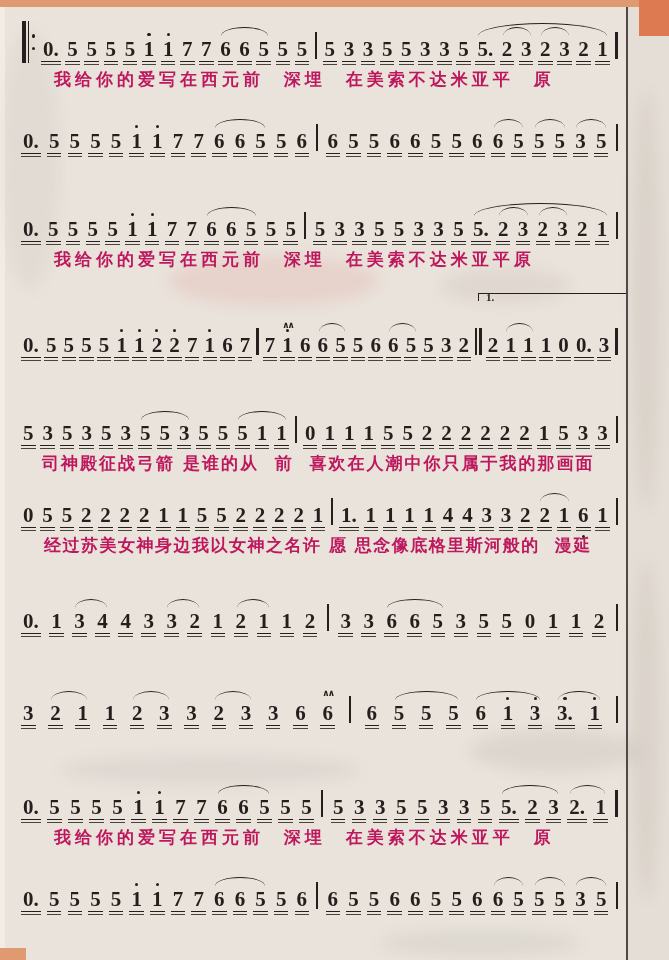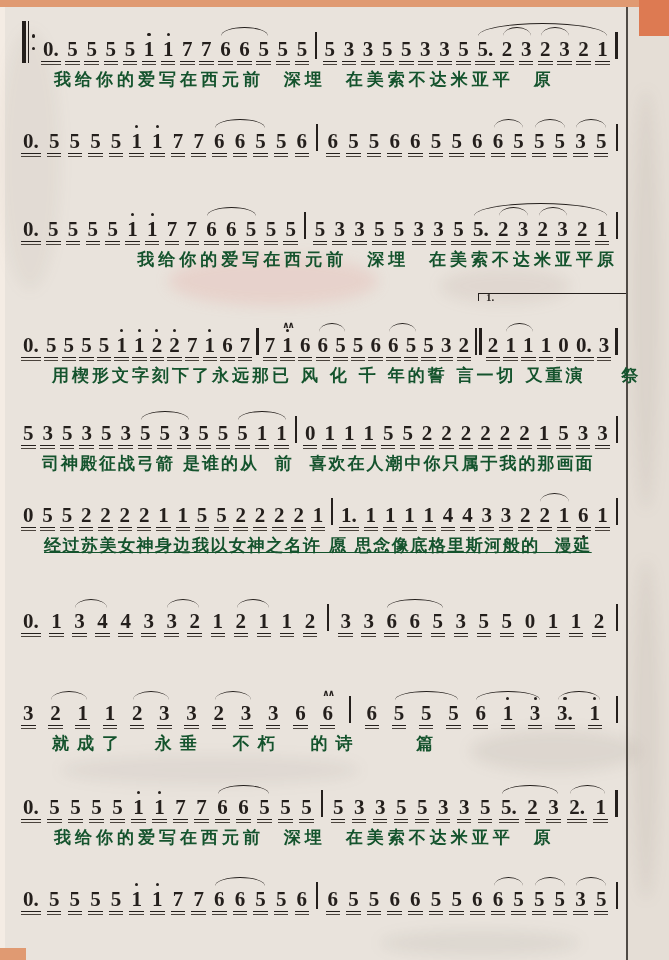--- a/index.html
+++ b/index.html
@@ -25,21 +25,21 @@
   .bar{width:2.2px;height:27px;background:#241f1c;margin-bottom:1px;}
   .dbar{width:6.5px;height:27px;margin-bottom:1px;
         background:linear-gradient(to right,#241f1c 0,#241f1c 2.4px,rgba(0,0,0,0) 2.4px,rgba(0,0,0,0) 4.1px,#241f1c 4.1px,#241f1c 6.5px);}
   .repeat{display:flex;align-items:center;height:42px;margin-bottom:-3px;}
   .repeat .b1{width:3.6px;height:42px;background:#241f1c;}
   .repeat .b2{width:1.7px;height:42px;background:#241f1c;margin-left:2px;}
   .repeat .dots{display:flex;flex-direction:column;gap:9px;margin-left:2.5px;}
   .repeat .dots i{width:3.6px;height:3.6px;border-radius:50%;background:#241f1c;display:block;}
   .arc{position:absolute;border-top:1.7px solid #241f1c;border-radius:55% 55% 0 0/110% 110% 0 0;}
   .lyrics{position:relative;margin-top:8px;font-family:"DejaVu Sans",sans-serif;font-weight:700;
-          font-size:17px;color:#14532d;white-space:pre;letter-spacing:4px;}
+          font-size:17px;color:#be185d;white-space:pre;letter-spacing:4px;}
   
   .keychange{position:absolute;left:478px;top:293px;width:148px;}
   .keychange .bracket{height:8px;border-top:1.7px solid #241f1c;border-left:1.7px solid #241f1c;box-sizing:border-box;position:relative;}
   .keychange .volta{position:absolute;left:7px;top:-3px;font-size:11px;font-weight:700;color:#241f1c;}
   .keychange .kc-label{margin-top:-4px;padding-left:58px;font-family:"DejaVu Sans",sans-serif;
           font-weight:700;font-size:20px;color:#181512;}
 </style>
 </head>
 <body>
 
@@ -184,21 +184,21 @@
           <span class="note">2<i class="ul"></i></span>
           <span class="note">3<i class="ul"></i></span>
           <span class="note">2<i class="ul"></i></span>
           <span class="note">1<i class="ul"></i></span>
           <span class="bar"></span>
           <div class="arc" style="left: 185px; width: 49px; height: 8px; top: 1px;"></div>
           <div class="arc" style="left: 452px; width: 133px; height: 12px; top: -3px;"></div>
           <div class="arc" style="left: 477px; width: 29px; height: 8px; top: 1px;"></div>
           <div class="arc" style="left: 517px; width: 28px; height: 8px; top: 1px;"></div>
         </div>
-        <div class="lyrics" style="letter-spacing: 4px; padding-left: 32px; text-align: right;">我给你的爱写在西元前  深埋  在美索不达米亚平原</div>
+        <div class="lyrics" style="letter-spacing: 4px; padding-left: 32px;">我给你的爱写在西元前  深埋  在美索不达米亚平原</div>
       </div>
       <div class="system" style="top: 322px;">
         <div class="notes-row">
           <span class="note">0.<i class="ul"></i></span>
           <span class="note">5<i class="ul"></i></span>
           <span class="note">5<i class="ul"></i></span>
           <span class="note">5<i class="ul"></i></span>
           <span class="note">5<i class="ul"></i></span>
           <span class="note">1<i class="ul"></i><i class="oct-a"></i></span>
           <span class="note">1<i class="ul"></i><i class="oct-a"></i></span>
@@ -227,21 +227,20 @@
           <span class="note">1<i class="ul"></i></span>
           <span class="note">1<i class="ul"></i></span>
           <span class="note">0<i class="ul"></i></span>
           <span class="note">0.<i class="ul"></i></span>
           <span class="note">3<i class="ul"></i></span>
           <span class="bar"></span>
           <div class="arc" style="left: 297px; width: 26px; height: 8px; top: 1px;"></div>
           <div class="arc" style="left: 367px; width: 27px; height: 8px; top: 1px;"></div>
           <div class="arc" style="left: 484px; width: 27px; height: 8px; top: 1px;"></div>
         </div>
-        <div class="lyrics" style="letter-spacing: 3px; padding-left: 30px;">用楔形文字刻下了永远那已 风 化 千 年的誓 言一切 又重演    祭</div>
       </div>
       <div class="system" style="top: 410px;">
         <div class="notes-row">
           <span class="note">5<i class="ul"></i></span>
           <span class="note">3<i class="ul"></i></span>
           <span class="note">5<i class="ul"></i></span>
           <span class="note">3<i class="ul"></i></span>
           <span class="note">5<i class="ul"></i></span>
           <span class="note">3<i class="ul"></i></span>
           <span class="note">5<i class="ul"></i></span>
@@ -304,21 +303,21 @@
           <span class="note">3<i class="ul"></i></span>
           <span class="note">3<i class="ul"></i></span>
           <span class="note">2<i class="ul"></i></span>
           <span class="note">2<i class="ul"></i></span>
           <span class="note">1<i class="ul"></i></span>
           <span class="note">6<i class="ul"></i><i class="oct-b"></i></span>
           <span class="note">1<i class="ul"></i></span>
           <span class="bar"></span>
           <div class="arc" style="left: 518px; width: 29px; height: 8px; top: 1px;"></div>
         </div>
-        <div class="lyrics" style="letter-spacing: 1.5px; padding-left: 22px; text-decoration: underline;">经过苏美女神身边我以女神之名许 愿 思念像底格里斯河般的  漫延</div>
+        <div class="lyrics" style="letter-spacing: 1.5px; padding-left: 22px;">经过苏美女神身边我以女神之名许 愿 思念像底格里斯河般的  漫延</div>
       </div>
       <div class="system" style="top: 598px;">
         <div class="notes-row">
           <span class="note">0.<i class="ul"></i></span>
           <span class="note">1<i class="ul"></i></span>
           <span class="note">3<i class="ul"></i></span>
           <span class="note">4<i class="ul"></i></span>
           <span class="note">4<i class="ul"></i></span>
           <span class="note">3<i class="ul"></i></span>
           <span class="note">3<i class="ul"></i></span>
@@ -373,21 +372,20 @@
           <span class="note">3.<i class="ul"></i><i class="oct-a"></i></span>
           <span class="note">1<i class="ul"></i><i class="oct-a"></i></span>
           <span class="bar"></span>
           <div class="arc" style="left: 29px; width: 36px; height: 8px; top: 1px;"></div>
           <div class="arc" style="left: 111px; width: 36px; height: 8px; top: 1px;"></div>
           <div class="arc" style="left: 193px; width: 36px; height: 8px; top: 1px;"></div>
           <div class="arc" style="left: 373px; width: 63px; height: 8px; top: 1px;"></div>
           <div class="arc" style="left: 454px; width: 64px; height: 8px; top: 1px;"></div>
           <div class="arc" style="left: 536px; width: 42px; height: 8px; top: 1px;"></div>
         </div>
-        <div class="lyrics" style="letter-spacing: 8px; padding-left: 30px;">就成了  永垂  不朽  的诗    篇</div>
       </div>
       <div class="system" style="top: 784px;">
         <div class="notes-row">
           <span class="note">0.<i class="ul"></i></span>
           <span class="note">5<i class="ul"></i></span>
           <span class="note">5<i class="ul"></i></span>
           <span class="note">5<i class="ul"></i></span>
           <span class="note">5<i class="ul"></i></span>
           <span class="note">1<i class="ul"></i><i class="oct-a"></i></span>
           <span class="note">1<i class="ul"></i><i class="oct-a"></i></span>

